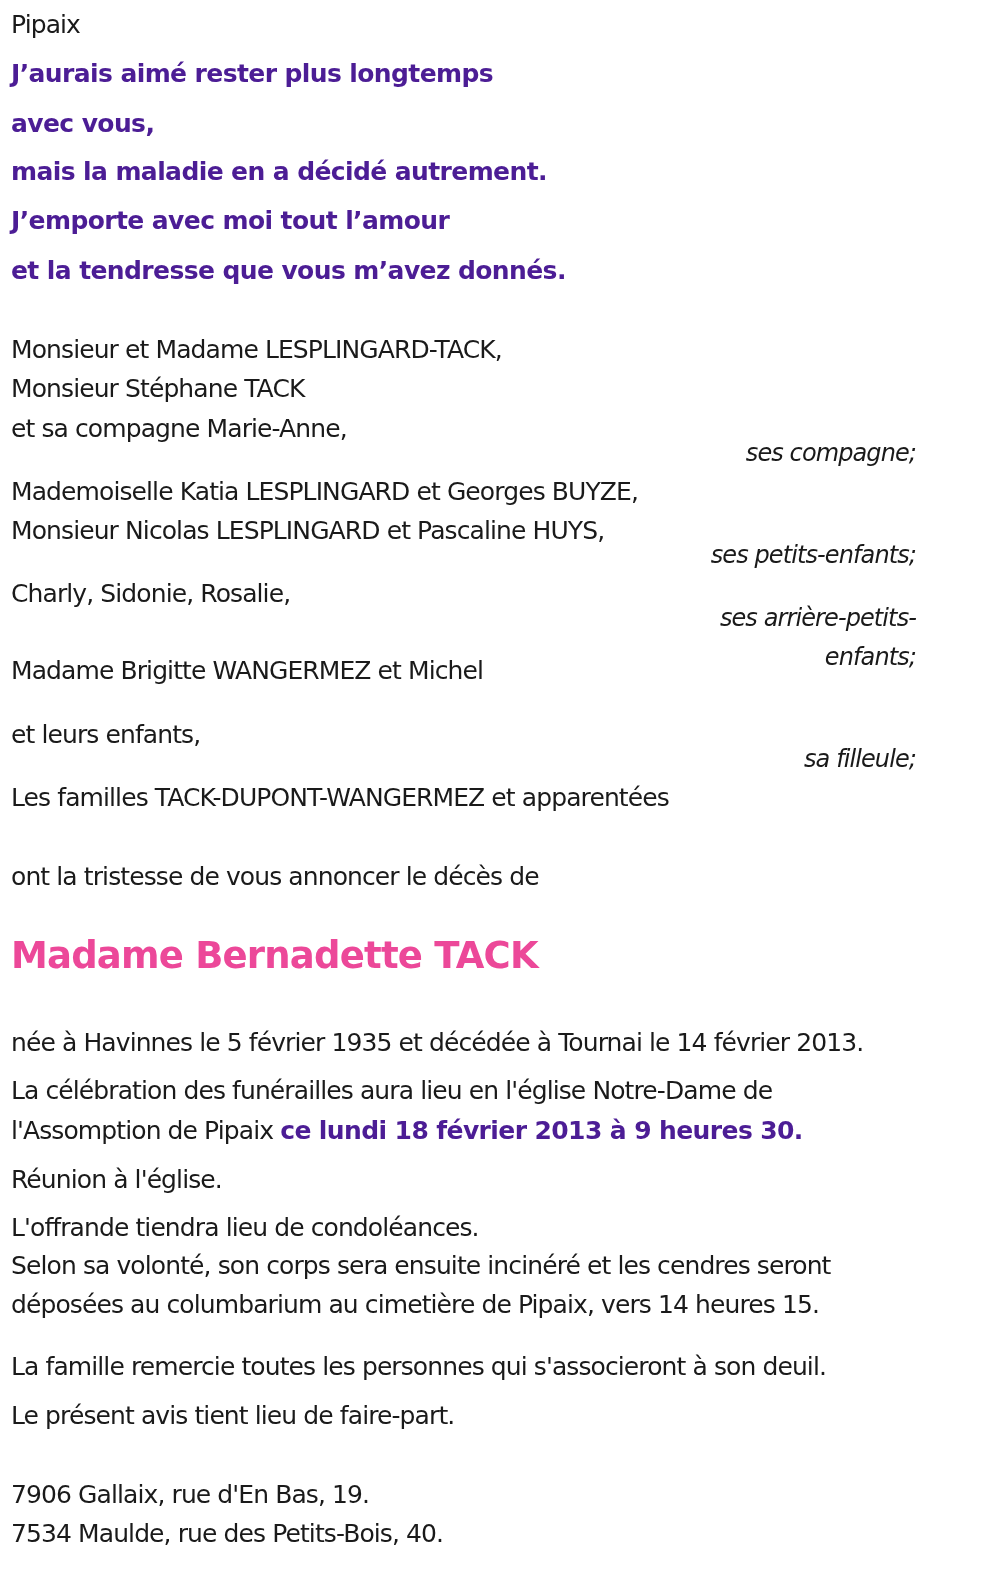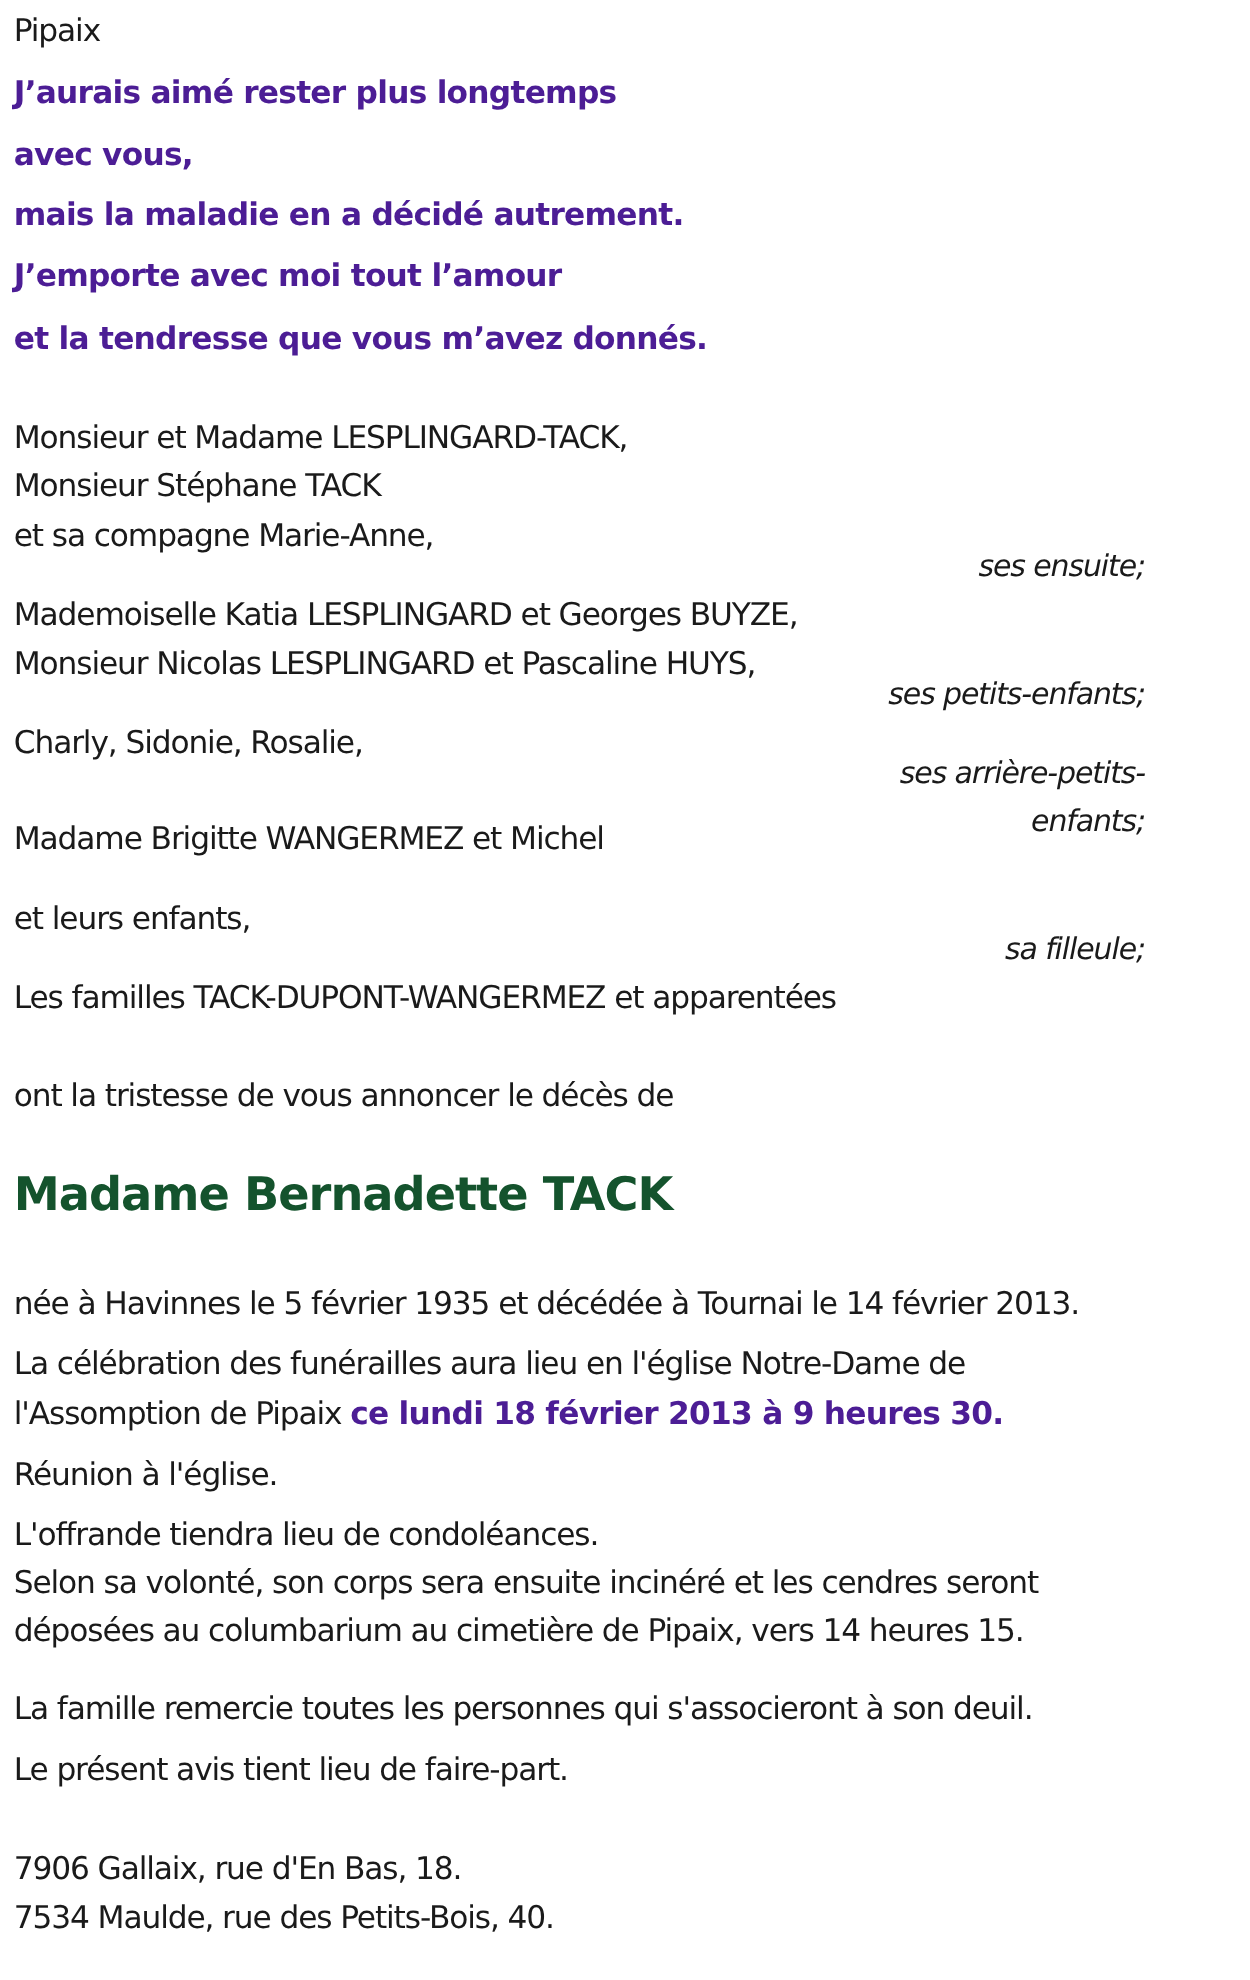--- a/index.html
+++ b/index.html
@@ -7,42 +7,42 @@
     width: 1000px; height: 1584px; overflow: hidden;
     font-family: "DejaVu Sans", sans-serif;
     color: #1a1a1a;
     font-size: 25px;
     letter-spacing: -0.9px;
   }
   .page { position: relative; width: 936px; height: 1584px; }
   .abs { position: absolute; left: 11px; white-space: nowrap; line-height: 30px; }
   .bold { font-weight: bold; letter-spacing: -0.6px; color: #4c1d95; }
   .right { position: absolute; right: 20px; text-align: right; font-style: italic; white-space: nowrap; line-height: 30px; font-size: 24px; }
-  .name { font-weight: bold; font-size: 37px; letter-spacing: -0.8px; line-height: 44px; color: #14532d; }
+  .name { font-weight: bold; font-size: 37px; letter-spacing: -0.8px; line-height: 44px; color: #ec4899; }
 </style>
 </head>
 <body>
 
 <div class="page">
 
   <div class="abs" style="top:10px;">Pipaix</div>
 
   <div>
     <div class="abs bold" style="top:59px;">J’aurais aimé rester plus longtemps</div>
     <div class="abs bold" style="top:109px;">avec vous,</div>
     <div class="abs bold" style="top:157px;">mais la maladie en a décidé autrement.</div>
     <div class="abs bold" style="top:206px;">J’emporte avec moi tout l’amour</div>
     <div class="abs bold" style="top:256px;">et la tendresse que vous m’avez donnés.</div>
   </div>
 
   <div>
     <div class="abs" style="top:335px;">Monsieur et Madame LESPLINGARD-TACK,</div>
     <div class="abs" style="top:374px;">Monsieur Stéphane TACK</div>
     <div class="abs" style="top:414px;">et sa compagne Marie-Anne,</div>
-    <div class="right" style="top:438px;">ses ensuite;</div>
+    <div class="right" style="top:438px;">ses compagne;</div>
   </div>
 
   <div>
     <div class="abs" style="top:477px;">Mademoiselle Katia LESPLINGARD et Georges BUYZE,</div>
     <div class="abs" style="top:516px;">Monsieur Nicolas LESPLINGARD et Pascaline HUYS,</div>
     <div class="right" style="top:540px;">ses petits-enfants;</div>
   </div>
 
   <div>
     <div class="abs" style="top:579px;">Charly, Sidonie, Rosalie,</div>
@@ -70,17 +70,17 @@
     </div>
     <div class="abs" style="top:1165px;">Réunion à l'église.</div>
     <div class="abs" style="top:1213px;">L'offrande tiendra lieu de condoléances.</div>
     <div class="abs" style="top:1251px;">Selon sa volonté, son corps sera ensuite inciné­ré et les cendres seront</div>
     <div class="abs" style="top:1290px;">déposées au columbarium au cimetière de Pipaix, vers 14 heures 15.</div>
     <div class="abs" style="top:1352px;">La famille remercie toutes les personnes qui s'associeront à son deuil.</div>
     <div class="abs" style="top:1401px;">Le présent avis tient lieu de faire-part.</div>
   </div>
 
   <div>
-    <div class="abs" style="top:1480px;">7906 Gallaix, rue d'En Bas, 18.</div>
+    <div class="abs" style="top:1480px;">7906 Gallaix, rue d'En Bas, 19.</div>
     <div class="abs" style="top:1519px;">7534 Maulde, rue des Petits-Bois, 40.</div>
   </div>
 
 </div>
 
 </body></html>

